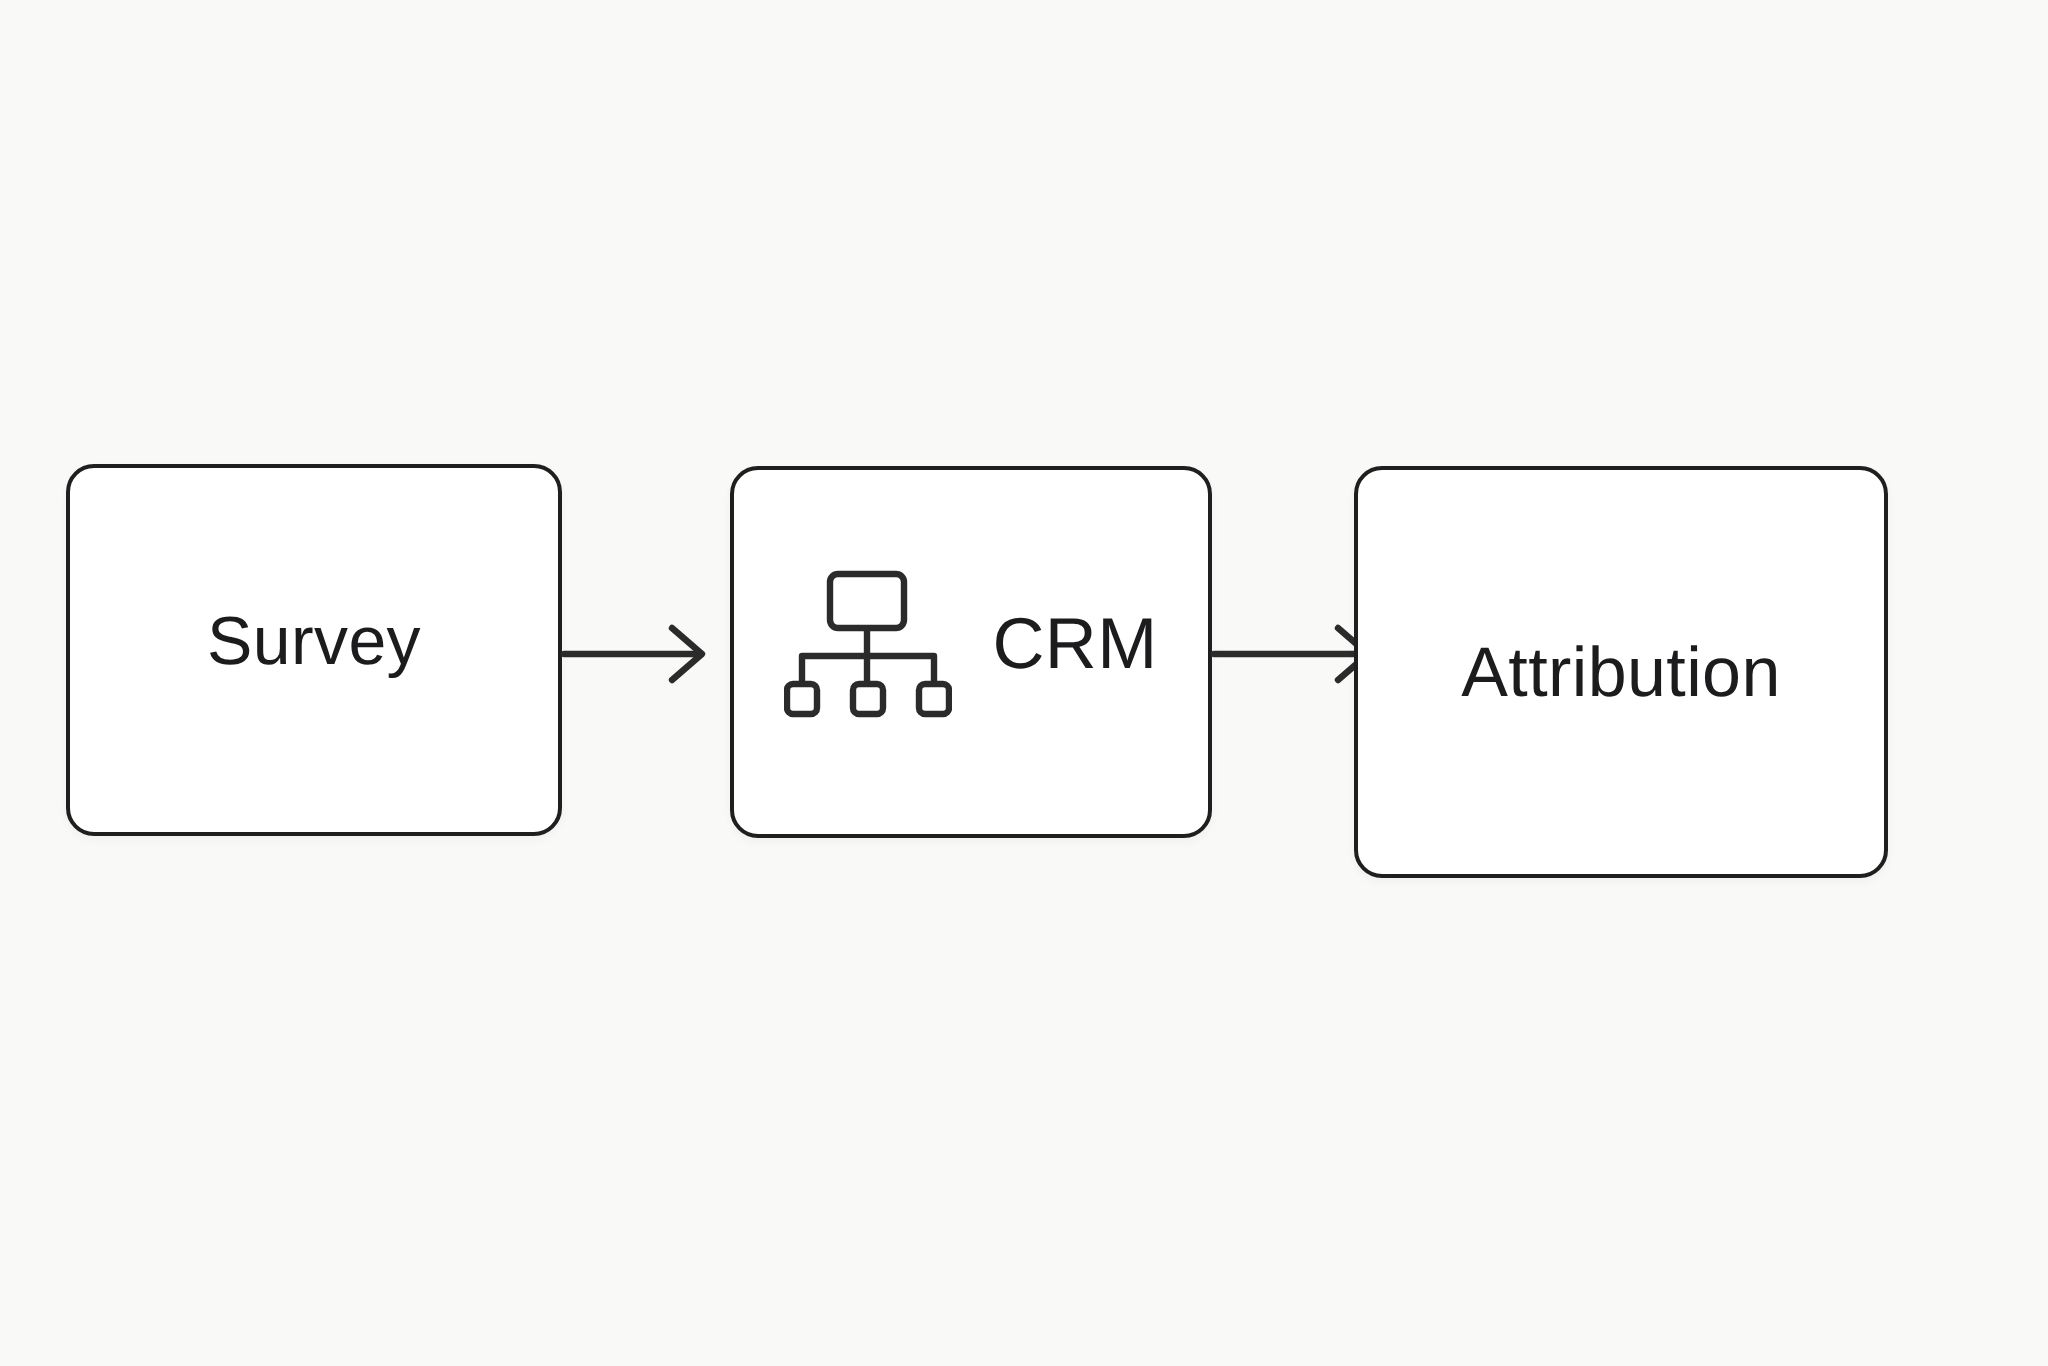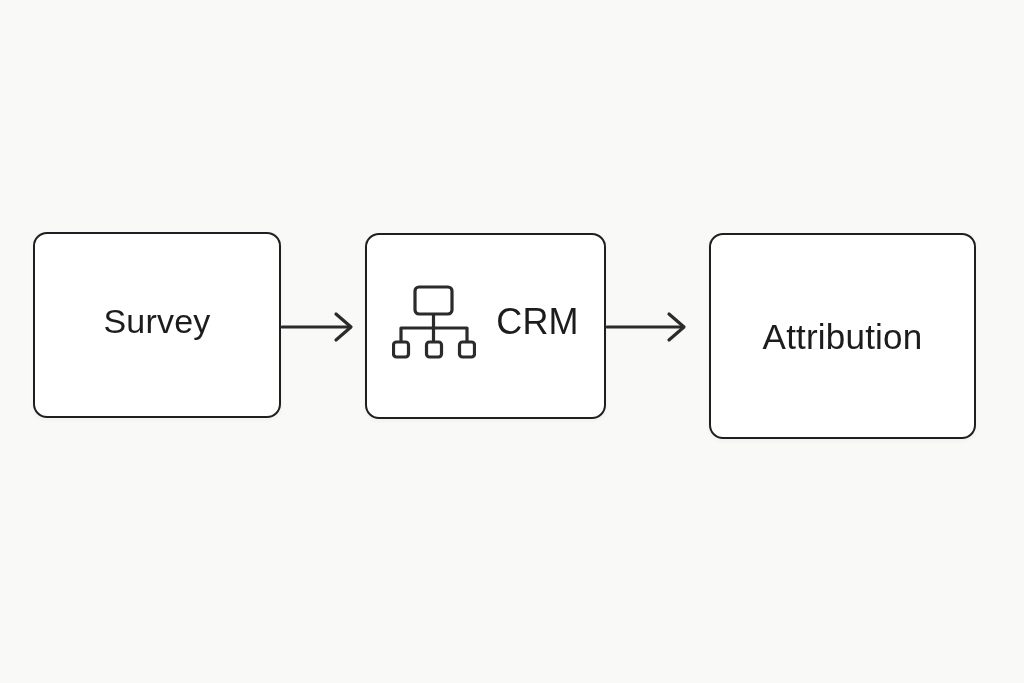--- a/index.html
+++ b/index.html
@@ -29,21 +29,21 @@
     color: #1c1c1e;
     text-align: center;
     font-size: 34px;
     line-height: 47px;
     font-weight: 400;
     letter-spacing: 0.2px;
     transform: translateY(-4px);
   }
   #node-survey      { left: 33px;  top: 232px; width: 248px; height: 186px; }
   #node-crm         { left: 365px; top: 233px; width: 241px; height: 186px; }
-  #node-attribution { left: 709px; top: 233px; width: 267px; height: 206px; }
+  #node-attribution { left: 677px; top: 233px; width: 267px; height: 206px; }
   #node-attribution .node-label { font-size: 35px; line-height: 46px; transform: translateY(1px); }
   .crm-row {
     display: flex;
     align-items: center;
     gap: 20px;
     transform: translateY(-4px);
   }
   .crm-row .node-label { transform: none; font-size: 36px; line-height: 40px; }
   .arrow-svg, .icon-svg { display: block; }
   #arrow-1 { position: absolute; left: 280px; top: 309px; }

